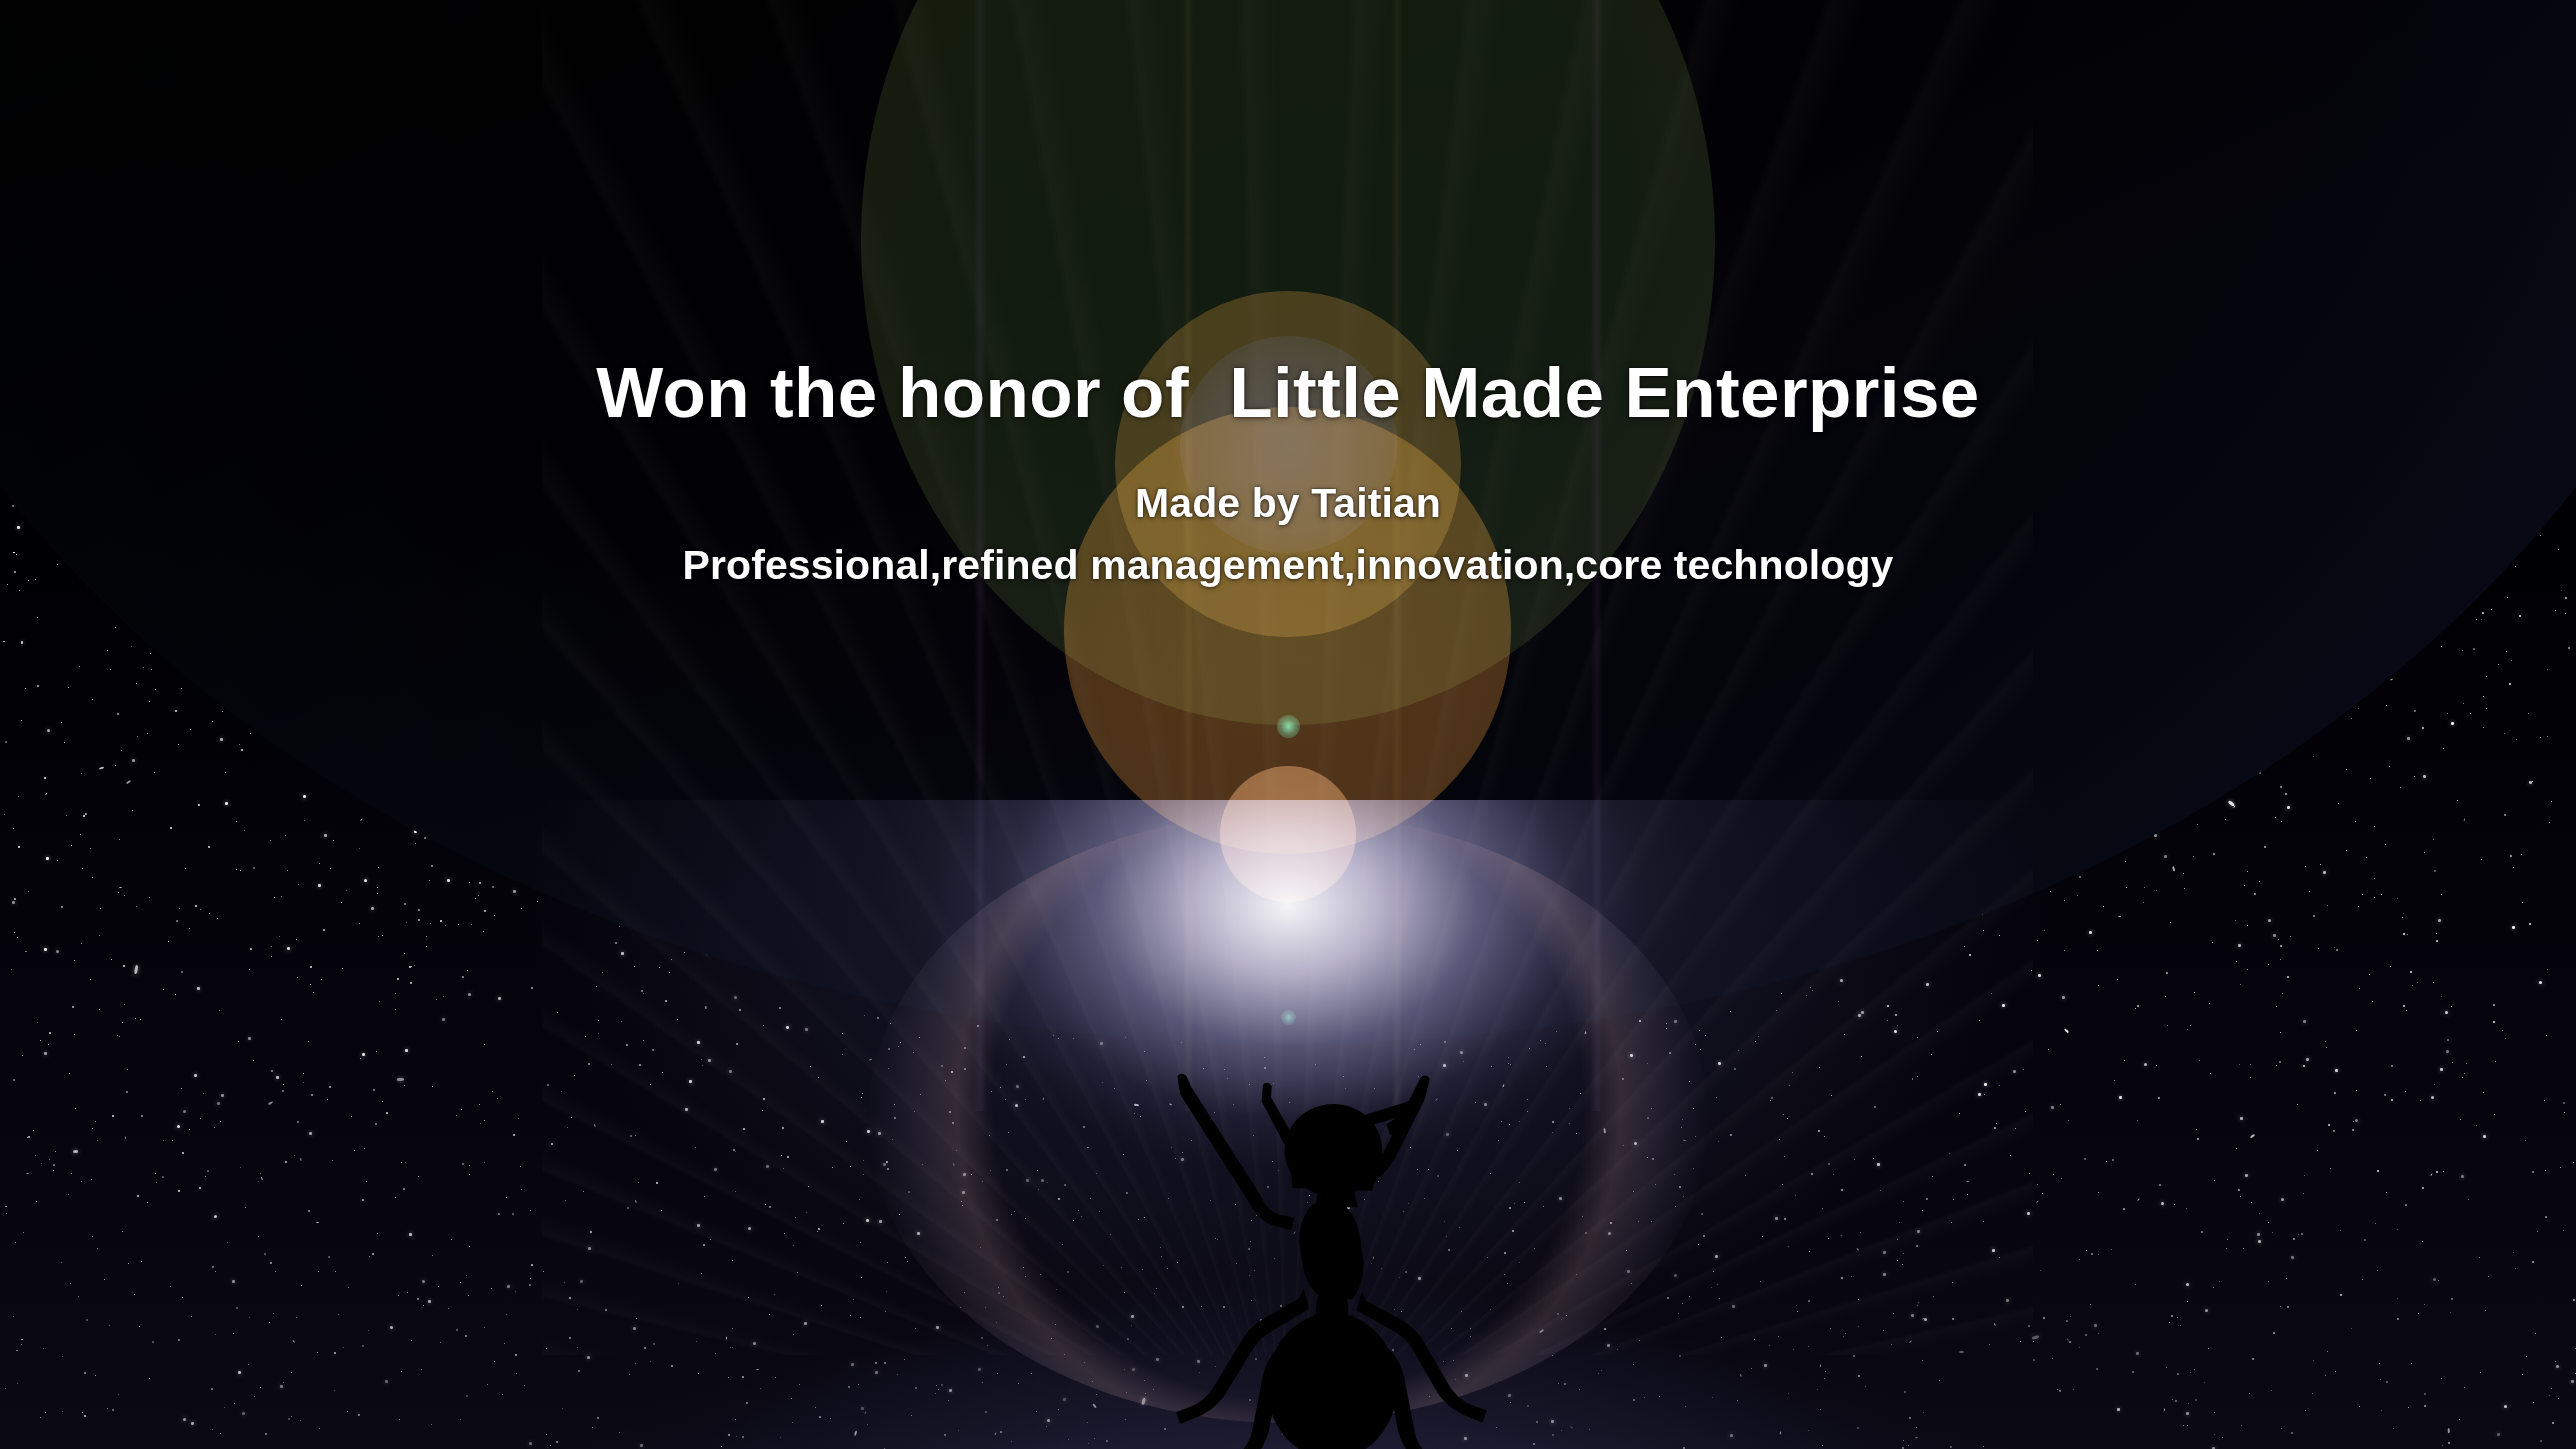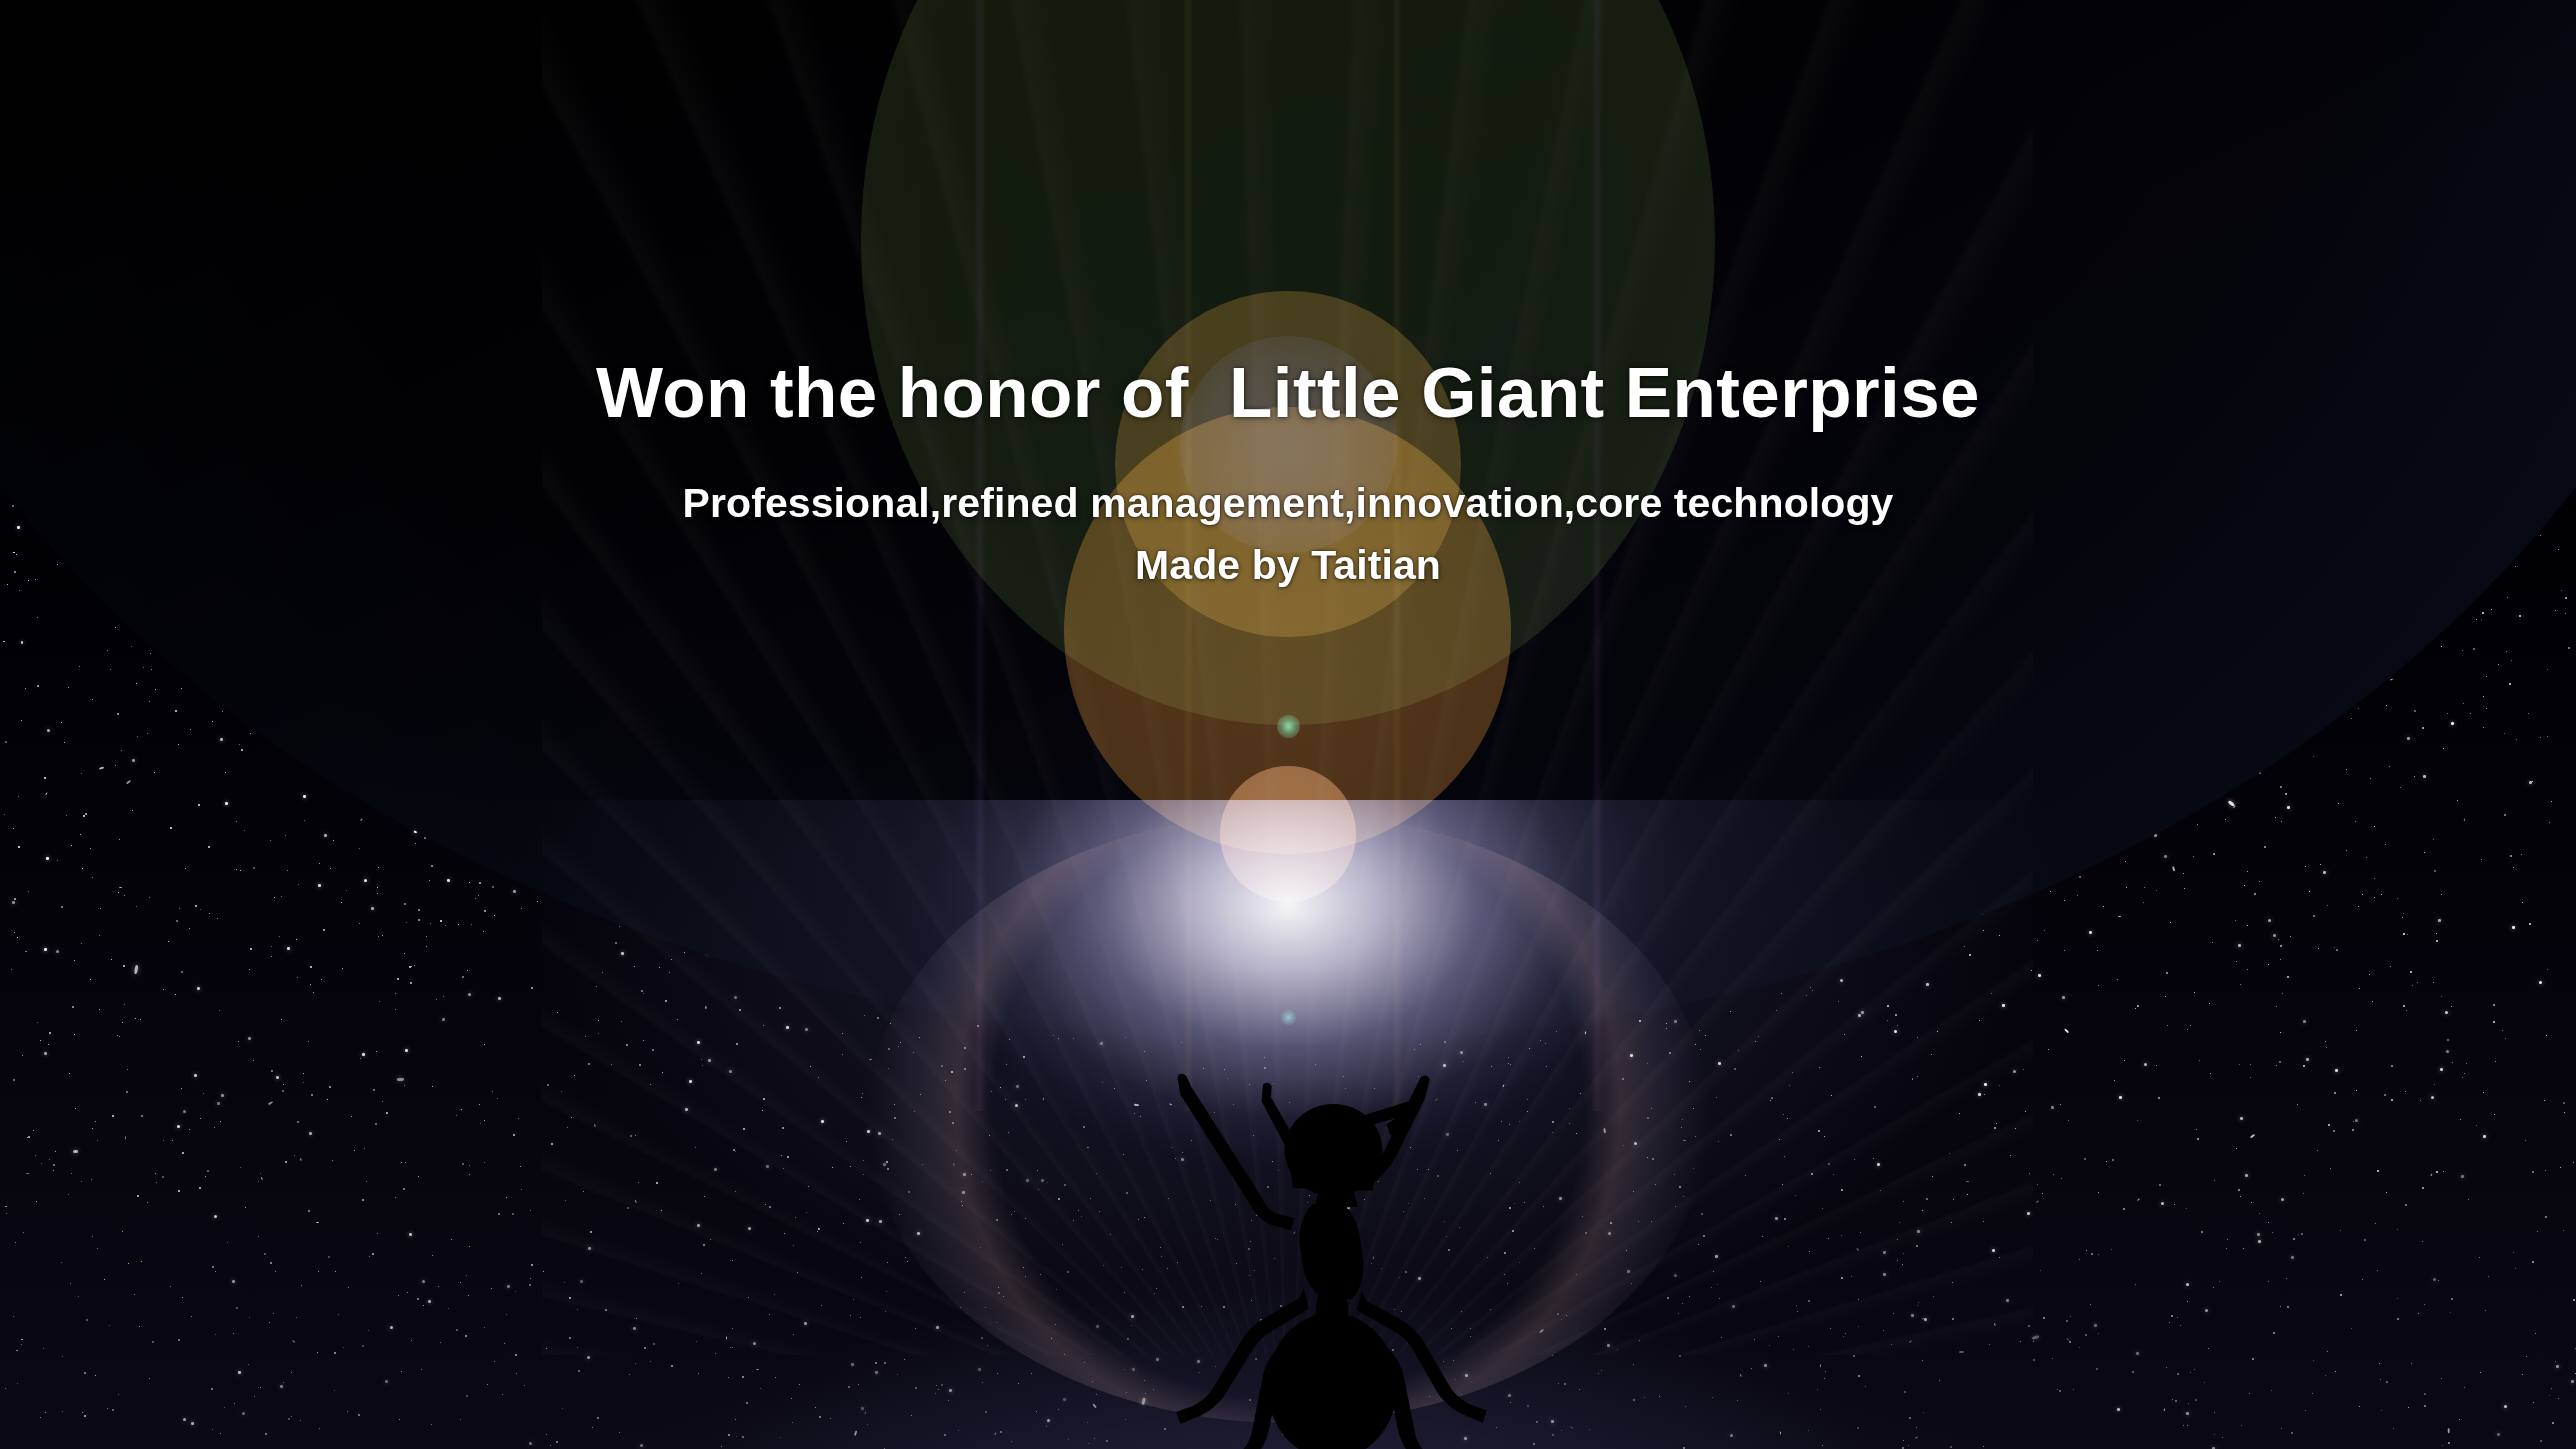--- a/index.html
+++ b/index.html
@@ -2071,21 +2071,21 @@
                  C448 536 432 522 422 504 L388 444 C382 434 373 426 363 420 L306 388 Z"></path>
 
         <path d="M300 394 L306 408 L348 440 C362 452 372 468 376 486 L392 568
                  C394 580 400 590 408 598 L398 600 L384 600
                  C376 590 370 578 367 564 L352 490 C349 476 341 464 330 456 L292 422 Z"></path>
       </g>
     </svg>
   </div>
 
   <div class="text-block">
-    <h1 class="headline">Won the honor of  Little Giant Enterprise</h1>
+    <h1 class="headline">Won the honor of  Little Made Enterprise</h1>
     <div class="subline-wrap">
+      <p class="subline">Made by Taitian</p>
       <p class="subline">Professional,refined management,innovation,core technology</p>
-      <p class="subline">Made by Taitian</p>
     </div>
   </div>
 
 </div>
 
 
 </body></html>

